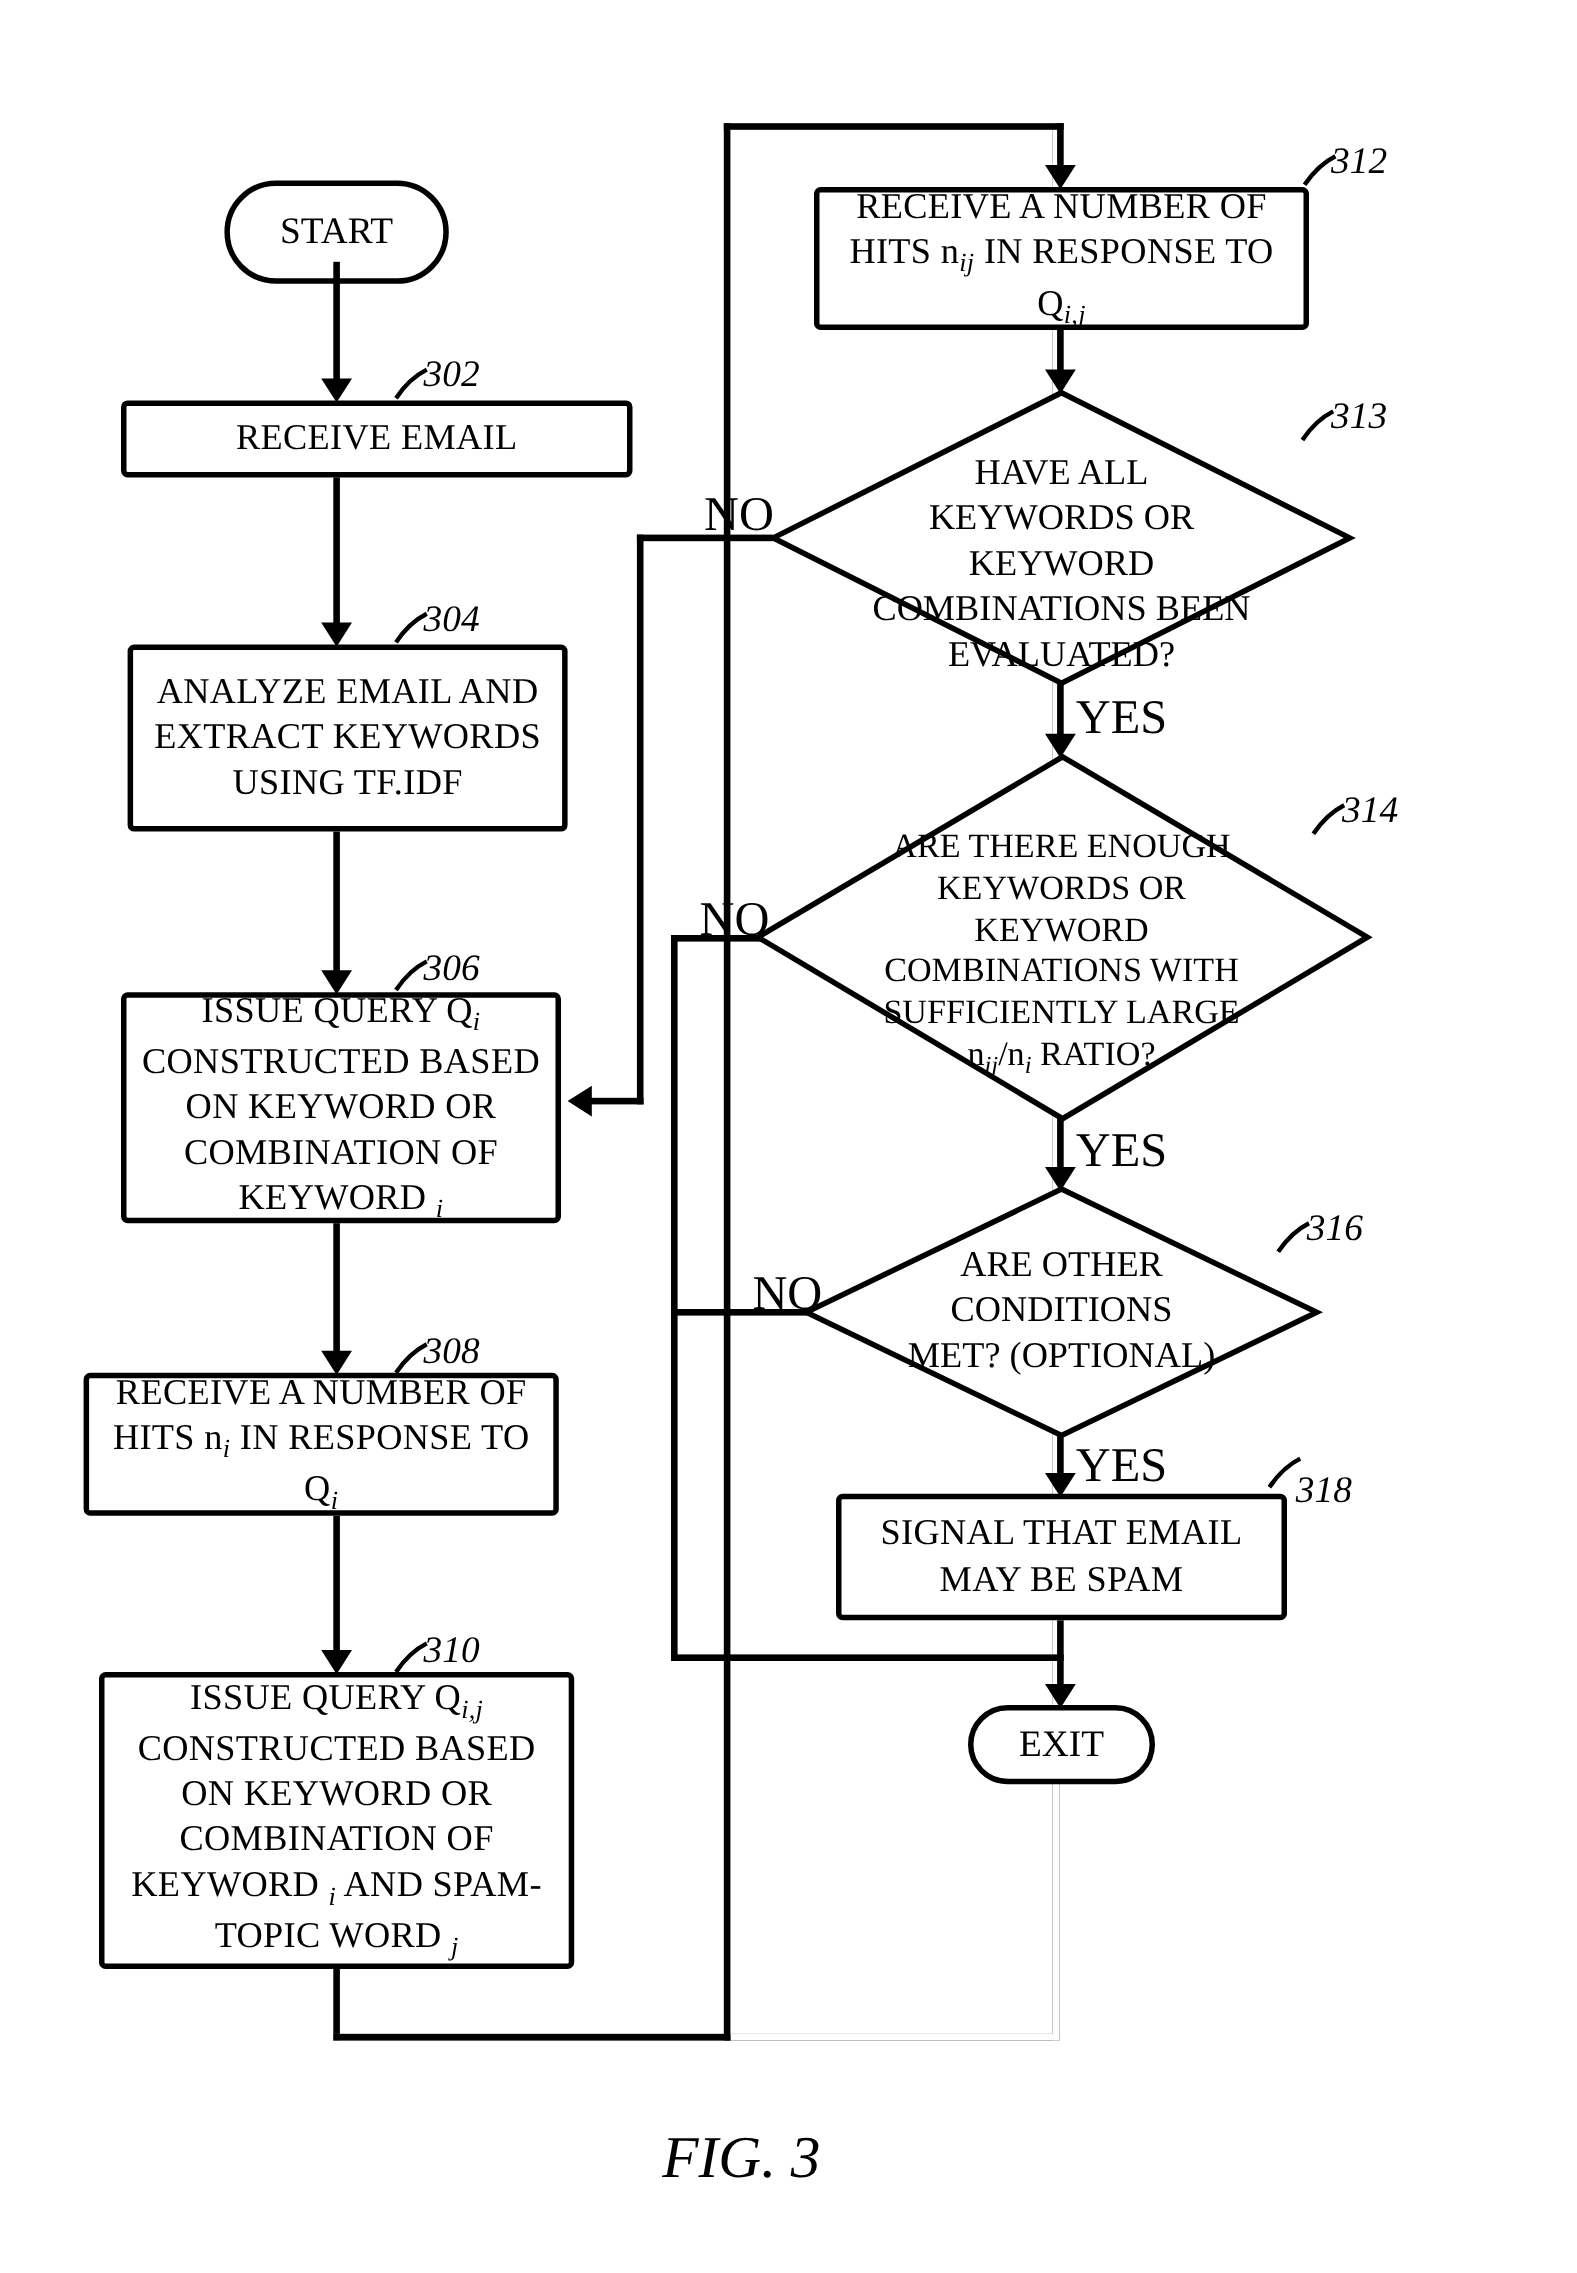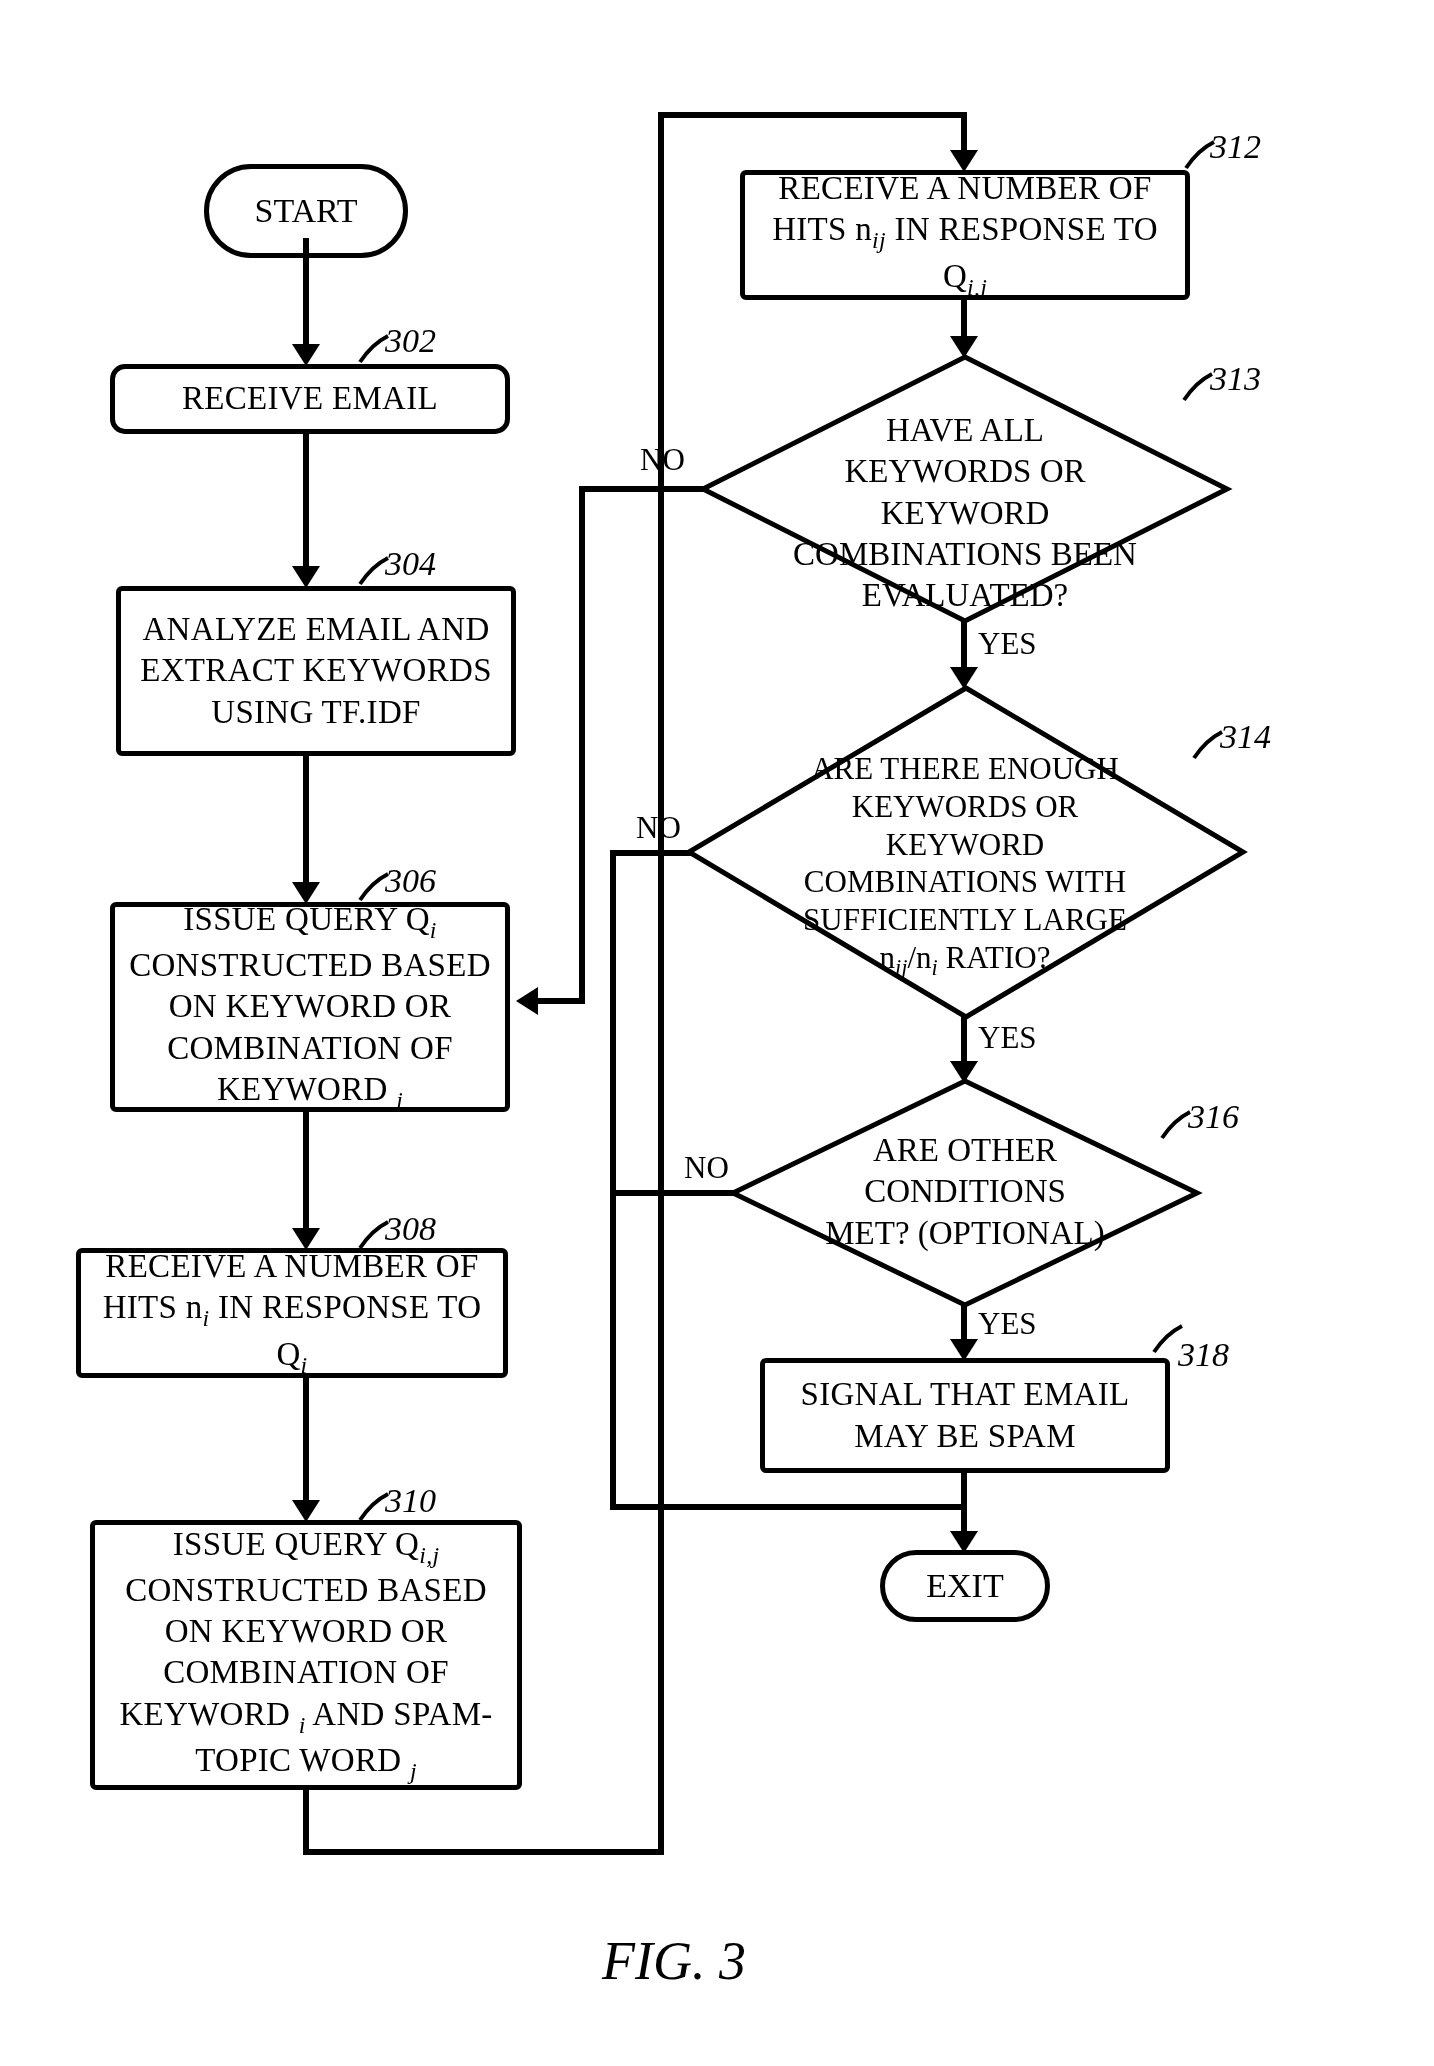--- a/index.html
+++ b/index.html
@@ -44,21 +44,21 @@
     box-sizing: border-box;
   }
   .label {
     position: absolute;
     font-size: 34px;
     font-style: italic;
     font-weight: 500;
   }
   .branch {
     position: absolute;
-    font-size: 31px;
+    font-size: 44px;
     font-weight: 500;
   }
   .fig {
     position: absolute;
     font-size: 54px;
     font-style: italic;
     font-weight: 500;
   }
   .arrowhead {
     position: absolute;
@@ -78,21 +78,21 @@
 <div class="canvas">
 
   <div class="pill" style="left:204px; top:164px; width:204px; height:94px;">
     <span>START</span>
   </div>
 
   <div style="position:absolute; left:303px; top:238px; width:6px; height:110px; background:#000;"></div>
   <div class="arrowhead" style="left:292px; top:344px;"></div>
 
   <div class="label" style="left:385px; top:322px;">302</div>
-  <div class="box" style="left:110px; top:364px; width:400px; height:70px;border-radius:15px;">
+  <div class="box" style="left:110px; top:364px; width:465px; height:70px;">
     <span>RECEIVE EMAIL</span>
   </div>
 
   <div style="position:absolute; left:303px; top:434px; width:6px; height:136px; background:#000;"></div>
   <div class="arrowhead" style="left:292px; top:566px;"></div>
 
   <div class="label" style="left:385px; top:545px;">304</div>
   <div class="box" style="left:116px; top:586px; width:400px; height:170px;">
     <span>ANALYZE EMAIL AND EXTRACT KEYWORDS USING TF.IDF</span>
   </div>

